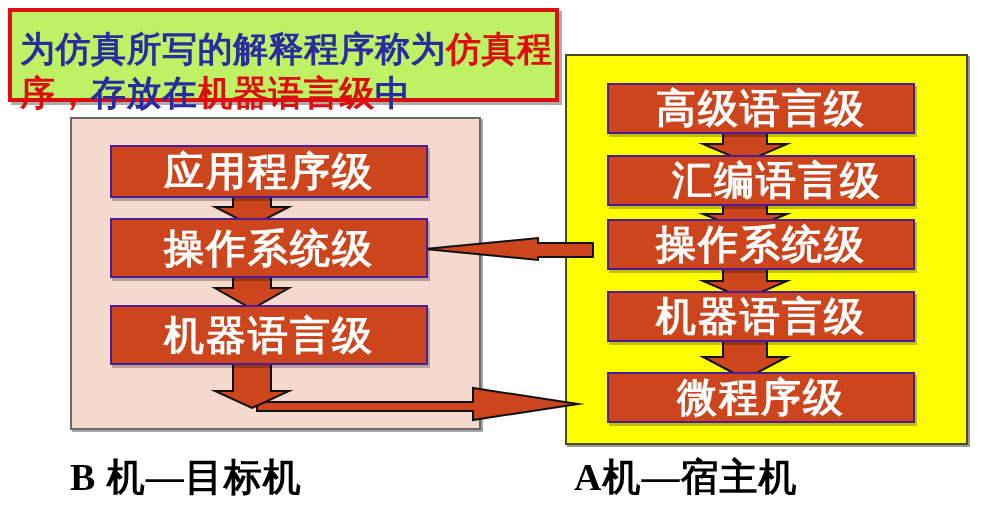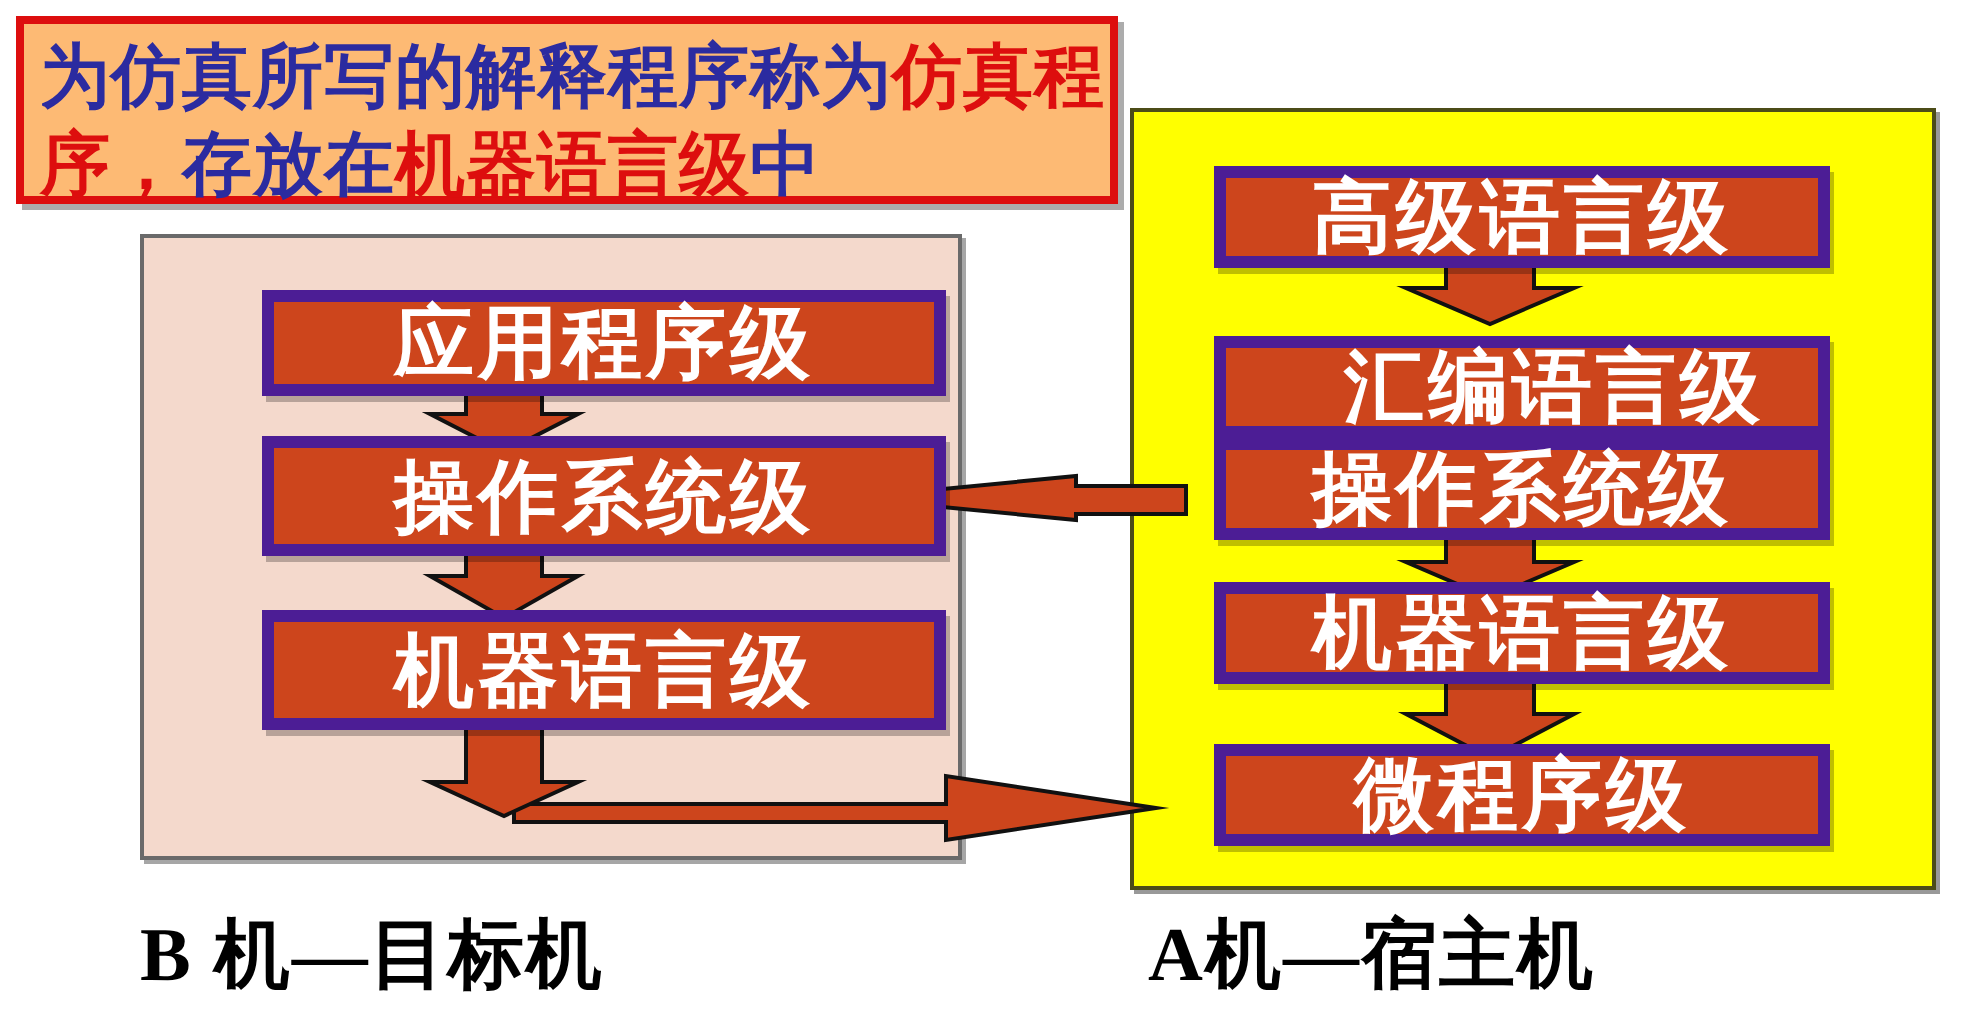--- a/index.html
+++ b/index.html
@@ -10,50 +10,50 @@
     --panel-yellow:#FFFF00;
     --ink:#111111;
   }
   *{margin:0;padding:0;box-sizing:border-box;}
   html,body{width:986px;height:507px;background:#ffffff;overflow:hidden;}
   body{position:relative;font-family:"Liberation Serif","DejaVu Serif",serif;}
 
   
   .note-box{
     position:absolute;left:8px;top:8px;width:551px;height:94px;
-    background:#fdba74;border:4px solid var(--red);z-index:5;
-    padding:5px 4px 0 8px;
+    background:#bef264;border:4px solid var(--red);z-index:5;
+    padding:16px 4px 0 8px;
     box-shadow:3px 3px 0 rgba(70,70,70,.45);
   }
   .note-line{font-size:35px;font-weight:bold;line-height:44px;white-space:nowrap;letter-spacing:.5px;}
   .note-line span[data-c="blue"]{color:var(--dark-blue);}
   .note-line span[data-c="red"]{color:var(--red);}
 
   
   .panel{position:absolute;border:2px solid #6a6a6a;}
   .panel-b{left:70px;top:117px;width:411px;height:313px;background:var(--panel-pink);z-index:1;
            box-shadow:2px 2px 0 rgba(0,0,0,.35);}
   .panel-a{left:565px;top:54px;width:403px;height:391px;background:var(--panel-yellow);z-index:2;
            border-color:#4c4c18;box-shadow:2px 2px 0 rgba(0,0,0,.4);}
 
   
   .level-box{
-    position:absolute;background:var(--box-orange);border:6px solid #4c1d95;
+    position:absolute;background:var(--box-orange);border:2px solid #4c1d95;
     color:#ffffff;display:flex;align-items:center;justify-content:center;
     font-size:40px;font-weight:bold;letter-spacing:2px;z-index:4;
     box-shadow:2px 3px 0 rgba(0,0,0,.25);
     white-space:nowrap;
   }
-  .b-box{left:131px;width:342px;}
+  .b-box{left:110px;width:318px;}
   .b1{top:145px;height:53px;}
   .b2{top:218px;height:60px;}
   .b3{top:305px;height:60px;}
   .a-box{left:607px;width:308px;height:51px;}
   .a1{top:83px;}
-  .a2{top:168px;padding-left:32px;}
+  .a2{top:155px;padding-left:32px;}
   .a3{top:219px;}
   .a4{top:291px;}
   .a5{top:372px;}
 
   
   .arrows{position:absolute;left:0;top:0;width:986px;height:507px;z-index:3;pointer-events:none;}
   .arrows polygon{fill:var(--box-orange);stroke:var(--ink);stroke-width:2;stroke-miterlimit:30;}
 
   
   .machine-label{

